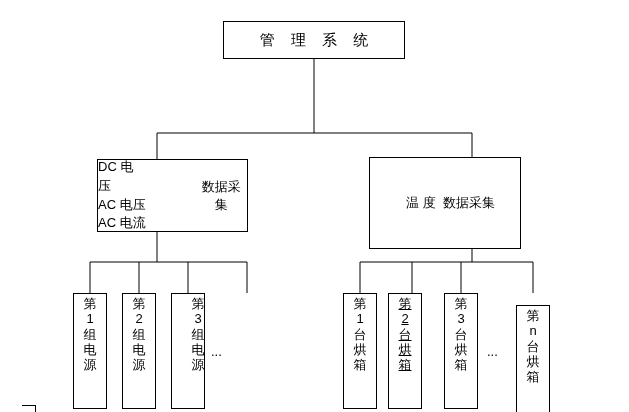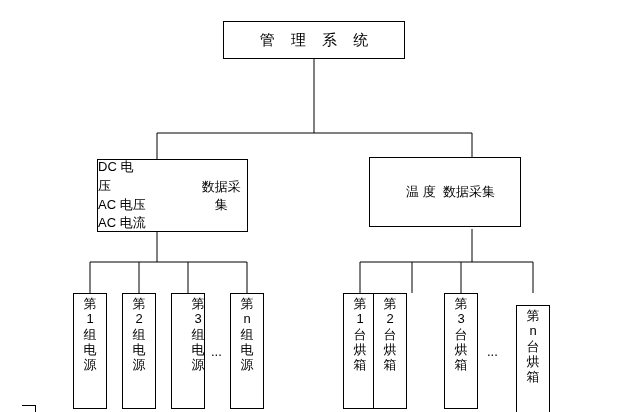--- a/index.html
+++ b/index.html
@@ -143,42 +143,39 @@
 
   <div class="box mid-box" style="left:97px; top:159px; width:151px; height:73px;">
     <div class="mid-inner">
       <span class="mid-left">DC 电压
 AC 电压
 AC 电流</span>
       <span class="mid-right">数据采集</span>
     </div>
   </div>
 
-  <div class="box mid-box" style="left:369px; top:157px; width:152px; height:70px;padding-left:11px;">
+  <div class="box mid-box" style="left:369px; top:157px; width:152px; height:92px;padding-left:11px;">
     <span class="temp-inner">温 度  数据采集</span>
   </div>
 
   <div class="box leaf-box" style="left:73px; top:293px;">
     <span class="leaf-text">第1组电源</span>
   </div>
   <div class="box leaf-box" style="left:122px; top:293px;">
     <span class="leaf-text">第2组电源</span>
   </div>
   <div class="box leaf-box" style="left:171px; top:293px;padding-left:20px;">
     <span class="leaf-text">第3组电源</span>
   </div>
   <div class="ellipsis" style="left:211px; top:344px;">...</div>
-  <div class="box leaf-box" style="left:230px; top:293px;">
-    <span class="leaf-text">第n组电源</span>
-  </div>
 
   <div class="box leaf-box" style="left:343px; top:293px;">
     <span class="leaf-text">第1台烘箱</span>
   </div>
-  <div class="box leaf-box" style="left:373px; top:293px;">
+  <div class="box leaf-box" style="left:388px; top:293px;text-decoration:underline;">
     <span class="leaf-text">第2台烘箱</span>
   </div>
   <div class="box leaf-box" style="left:444px; top:293px;">
     <span class="leaf-text">第3台烘箱</span>
   </div>
   <div class="ellipsis" style="left:487px; top:344px;">...</div>
   <div class="box leaf-box" style="left:516px; top:293px;margin-top:12px;">
     <span class="leaf-text">第n台烘箱</span>
   </div>
 

